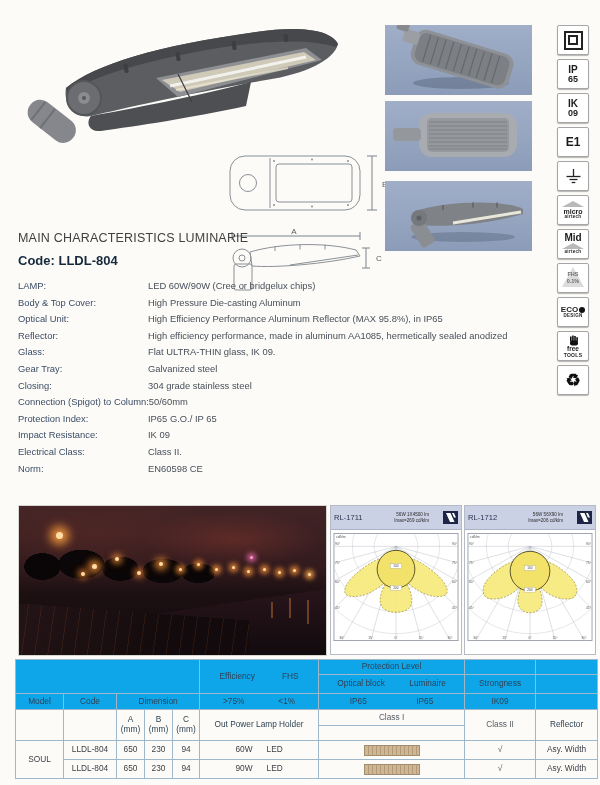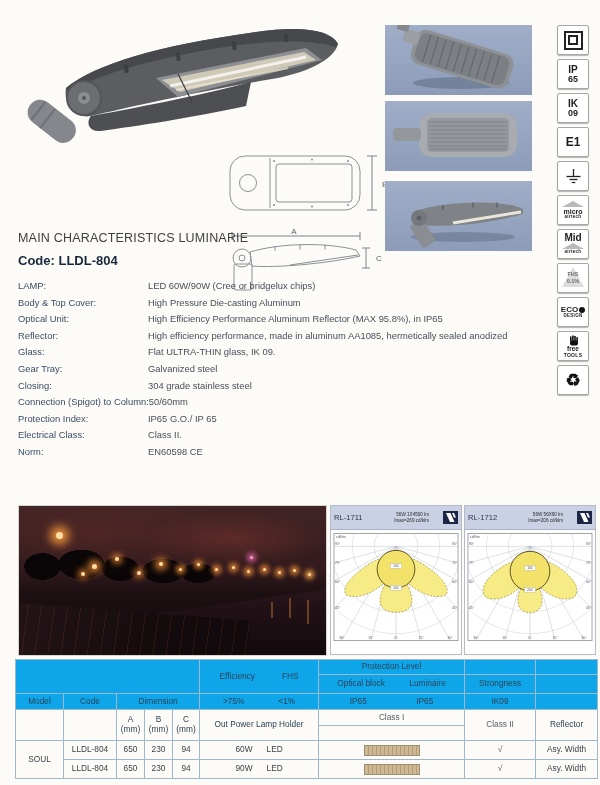--- a/index.html
+++ b/index.html
@@ -297,20 +297,24 @@
         <span class="spec-label">Closing:</span>
         <span class="spec-value">304 grade stainless steel</span>
       </div>
     <div class="spec-row">
         <span class="spec-label">Connection (Spigot) to Column:</span>
         <span class="spec-value">50/60mm</span>
       </div>
     <div class="spec-row">
         <span class="spec-label">Protection Index:</span>
         <span class="spec-value">IP65 G.O./ IP 65</span>
+      </div>
+    <div class="spec-row">
+        <span class="spec-label">Impact Resistance:</span>
+        <span class="spec-value">IK 09</span>
       </div>
     <div class="spec-row">
         <span class="spec-label">Electrical Class:</span>
         <span class="spec-value">Class II.</span>
       </div>
     <div class="spec-row">
         <span class="spec-label">Norm:</span>
         <span class="spec-value">EN60598 CE</span>
       </div>
   </div>

